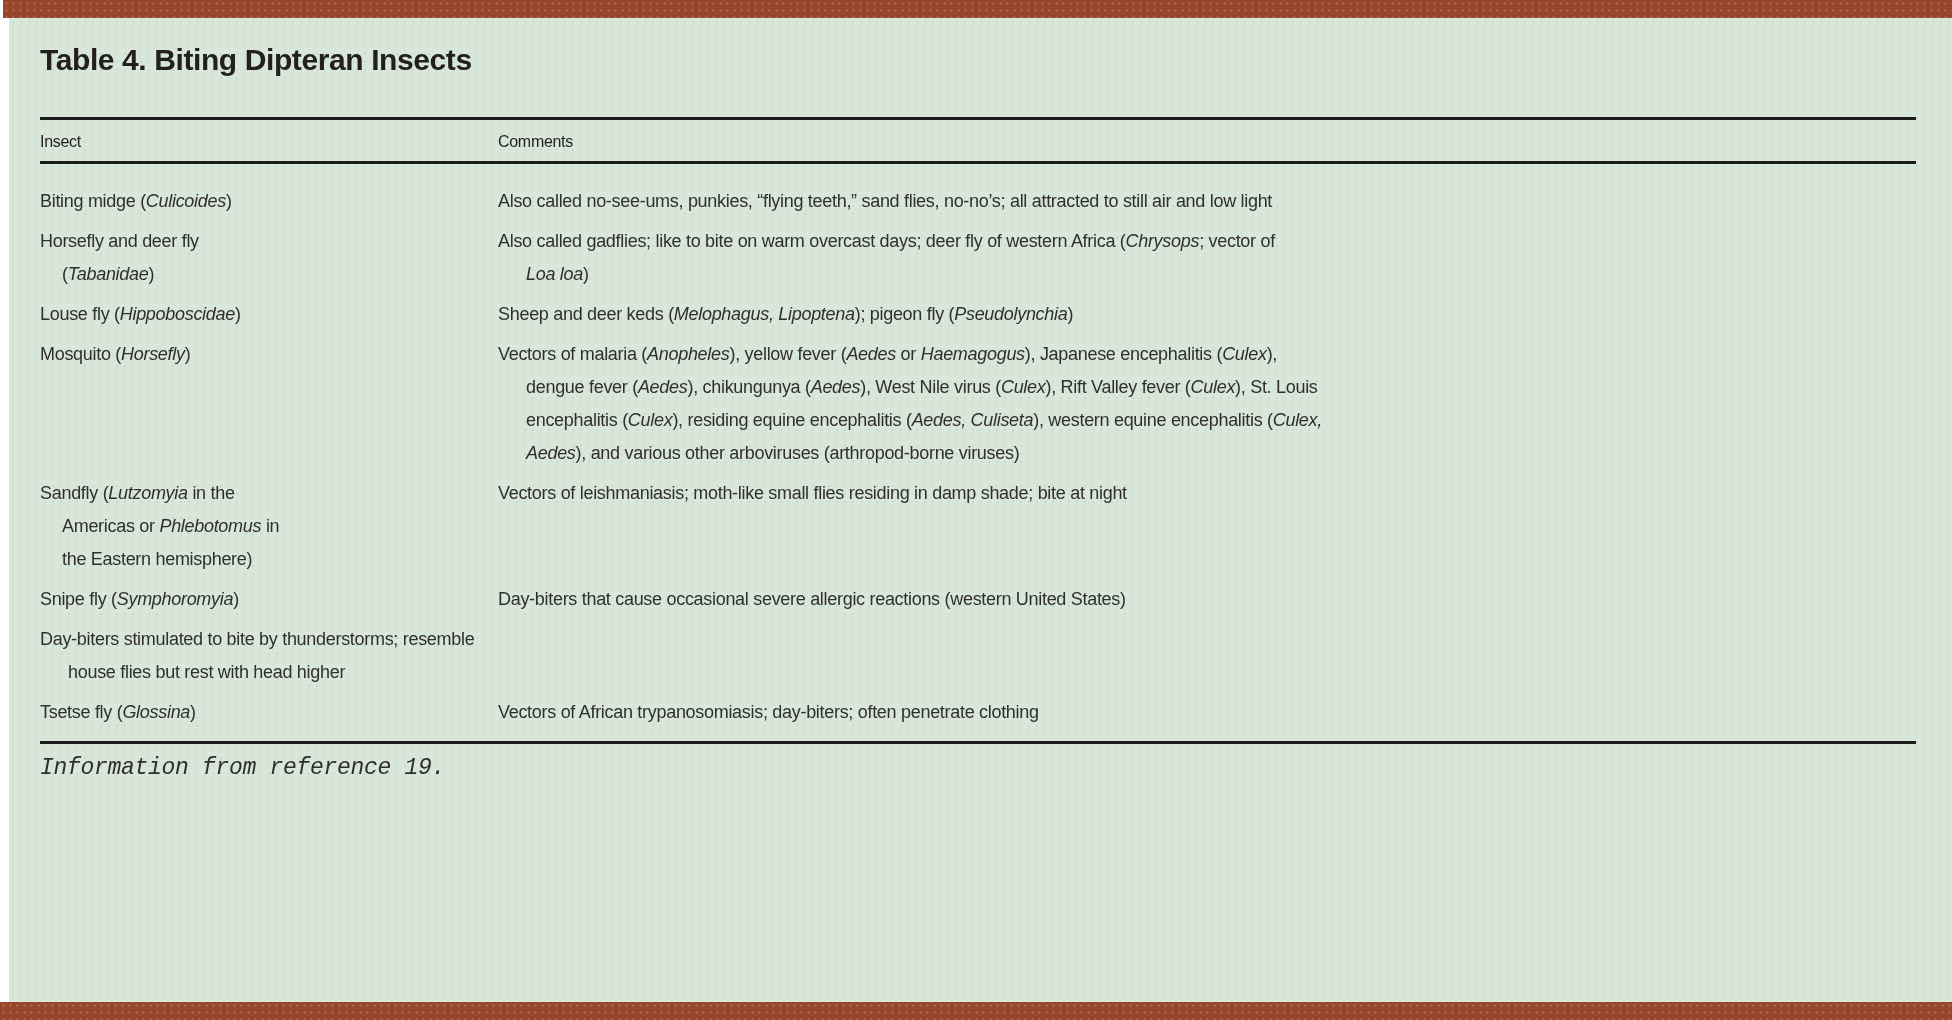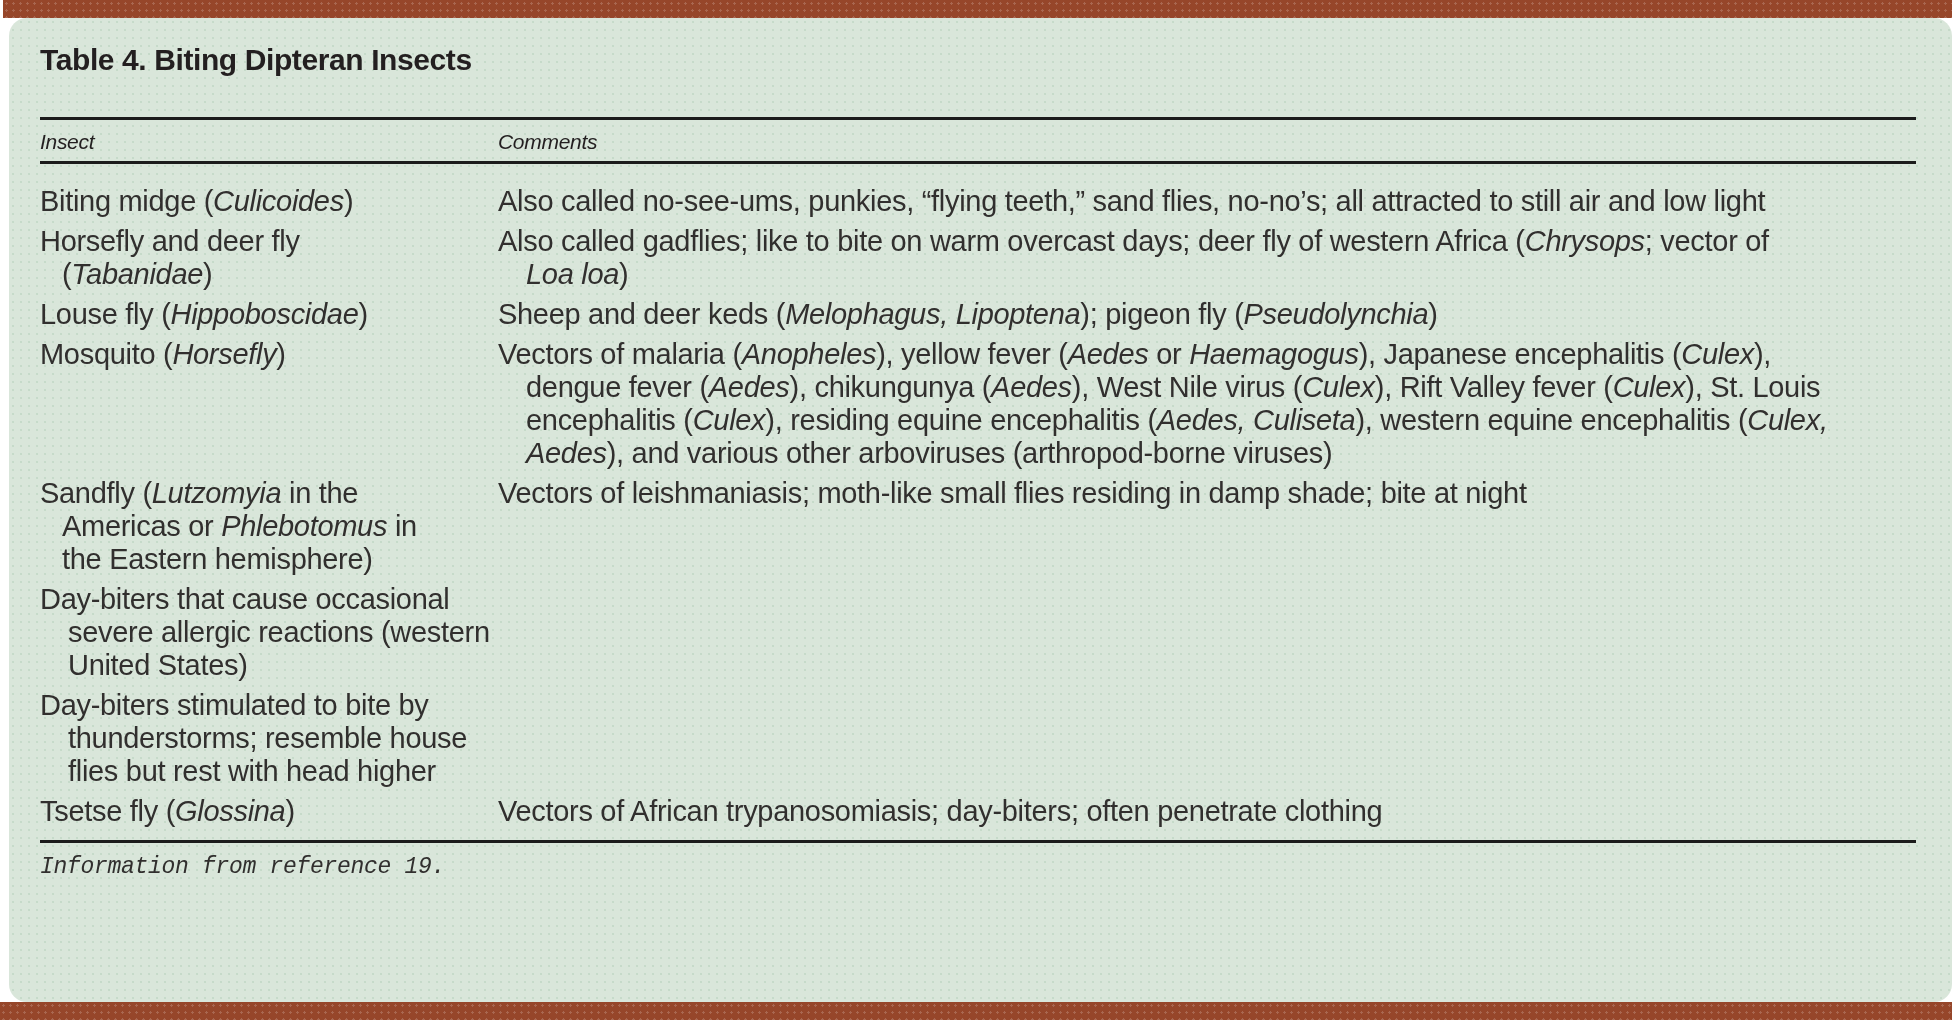--- a/index.html
+++ b/index.html
@@ -28,21 +28,20 @@
     background-size: 7px 7px;
   }
   .accent-bar.top { top: 0; left: 3px; right: 0; }
   .accent-bar.bottom { bottom: 0; left: 0; right: 0; }
   .panel {
     position: absolute;
     left: 9px; right: 0; top: 18px; bottom: 18px;
     background-color: var(--panel-background);
     background-image: radial-gradient(rgba(140,185,155,0.25) 1px, transparent 1.4px);
     background-size: 8px 8px;
-    border-radius: 18px;
   }
   .content {
     padding: 24px 36px 0 31px;
   }
   .table-title {
     font-size: 30px;
     line-height: 36px;
     font-weight: 700;
     color: var(--heading-text);
     letter-spacing: -0.4px;
@@ -55,29 +54,28 @@
   .rule.after-headers { margin-top: 4px; }
   .rule.footer-rule { margin-top: 12px; }
   .col-grid {
     display: grid;
     grid-template-columns: 458px 1fr;
   }
   .header-row {
     margin-top: 7px;
   }
   .col-header {
-    font-style: italic;
-    font-size: 21px;
+    font-size: 16px;
     line-height: 30px;
     color: var(--heading-text);
   }
   .rows { margin-top: 21px; }
   .table-row { margin-bottom: 7px; }
   .cell {
-    font-size: 29px;
+    font-size: 18px;
     line-height: 33px;
     white-space: pre-wrap;
   }
   .cell.insect  { padding-left: 22px; text-indent: -22px; padding-right: 20px; }
   .cell.comments{ padding-left: 28px; text-indent: -28px; }
   .it { font-style: italic; }
   .footnote {
     margin-top: 9px;
     font-style: italic;
     font-size: 23px;
@@ -126,20 +124,21 @@
 </span><span>encephalitis (</span><span class="it">Culex</span><span>), residing equine encephalitis (</span><span class="it">Aedes, Culiseta</span><span>), western equine encephalitis (</span><span class="it">Culex,
 Aedes</span><span>), and various other arboviruses (arthropod-borne viruses)</span></div>
       </div>
       <div class="col-grid table-row">
         <div class="cell insect"><span>Sandfly (</span><span class="it">Lutzomyia</span><span> in the
 Americas or </span><span class="it">Phlebotomus</span><span> in
 the Eastern hemisphere)</span></div>
         <div class="cell comments"><span>Vectors of leishmaniasis; moth-like small flies residing in damp shade; bite at night</span></div>
       </div>
       <div class="col-grid table-row">
+        <div class="cell insect"><span>Snipe fly (</span><span class="it">Symphoromyia</span><span>)</span></div>
         <div class="cell comments"><span>Day-biters that cause occasional severe allergic reactions (western United States)</span></div>
       </div>
       <div class="col-grid table-row">
         <div class="cell comments"><span>Day-biters stimulated to bite by thunderstorms; resemble house flies but rest with head higher</span></div>
       </div>
       <div class="col-grid table-row">
         <div class="cell insect"><span>Tsetse fly (</span><span class="it">Glossina</span><span>)</span></div>
         <div class="cell comments"><span>Vectors of African trypanosomiasis; day-biters; often penetrate clothing</span></div>
       </div>
     </div>

